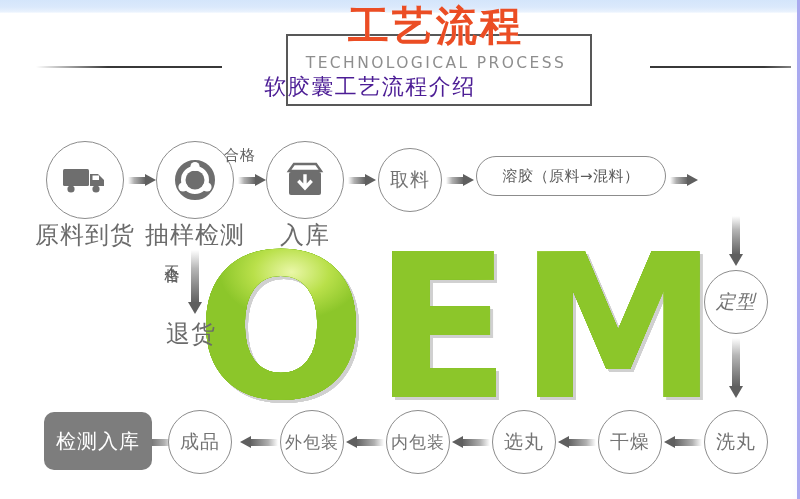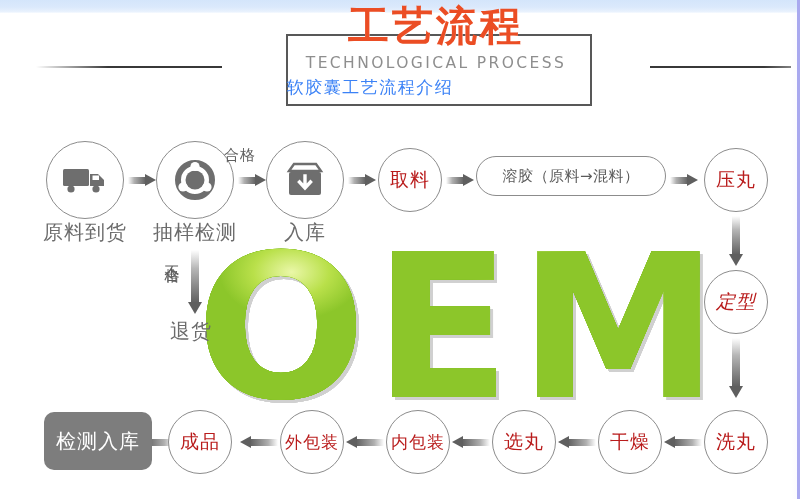--- a/index.html
+++ b/index.html
@@ -44,22 +44,22 @@
     color:#eb4d24;letter-spacing:3px;
     text-shadow:0 1px 0 rgba(255,255,255,.9);
   }
   .title-en{
     position:absolute;left:0;top:40px;width:800px;text-align:center;
     font-size:15.5px;line-height:18px;letter-spacing:2.4px;
     color:#8e8e8e;
   }
   .title-sub{
     position:absolute;left:0;top:62px;width:668px;text-align:center;
-    font-size:17px;line-height:22px;letter-spacing:1.5px;
-    color:#3b82f6;
+    font-size:22px;line-height:22px;letter-spacing:1.5px;
+    color:#4c1d95;
   }
   
   .mask-l{position:absolute;left:186px;top:46px;width:64px;height:14px;background:#fff;}
   .mask-r{position:absolute;left:552px;top:46px;width:62px;height:14px;background:#fff;}
 
   
   .oem{
     position:absolute;left:196px;top:228px;
     font-size:200px;line-height:200px;font-weight:bold;
     letter-spacing:8px;
@@ -75,42 +75,42 @@
     filter:drop-shadow(3px 3px 0 rgba(170,170,170,.55));
     white-space:nowrap;
   }
 
   
   .node{
     position:absolute;box-sizing:border-box;
     border:1.6px solid #8c8c8c;border-radius:50%;
     background:#ffffff;
     display:flex;align-items:center;justify-content:center;
-    color:#b91c1c;font-size:19px;letter-spacing:1px;
+    color:#737373;font-size:19px;letter-spacing:1px;
     z-index:4;
   }
   .node.icon{background:#fff;}
   .pill{
     position:absolute;box-sizing:border-box;
     border:1.6px solid #8c8c8c;border-radius:24px;
     background:#ffffff;
     display:flex;align-items:center;justify-content:center;
     color:#5a5a5a;font-size:15px;letter-spacing:.5px;
     z-index:4;
   }
   .dark-box{
     position:absolute;box-sizing:border-box;
     background:#7d7d7d;border-radius:10px;
     display:flex;align-items:center;justify-content:center;
     color:#ffffff;font-size:20px;letter-spacing:1px;
     z-index:5;
   }
   .caption{
     position:absolute;text-align:center;
-    color:#6b6b6b;font-size:20px;letter-spacing:1px;
+    color:#6b6b6b;font-size:24px;letter-spacing:1px;
     z-index:6;white-space:nowrap;
   }
   .small-label{
     position:absolute;color:#5f5f5f;font-size:15px;letter-spacing:1px;
     z-index:6;white-space:nowrap;
   }
   .vlabel{
     position:absolute;color:#5f5f5f;font-size:15px;letter-spacing:1px;
     writing-mode:vertical-rl;text-orientation:upright;
     z-index:6;white-space:nowrap;
@@ -224,21 +224,20 @@
       <div class="head"></div>
     </div>
 
   <div class="pill" style="left:476px;top:156px;width:190px;height:40px;">溶胶（原料→混料）</div>
 
   <div class="arrow-r" style="left:670px;top:174px;width:28px;">
       <div class="shaft"></div>
       <div class="head"></div>
     </div>
 
-  <div class="node" style="left:704px;top:148px;width:64px;height:64px;">压丸</div>
 
   <div class="arrow-d" style="left:729px;top:216px;width:14px;height:50px;">
       <div class="shaft"></div>
       <div class="head"></div>
     </div>
 
   <div class="node" style="left:704px;top:270px;width:64px;height:64px;font-style:italic;">定型</div>
 
   <div class="arrow-d" style="left:729px;top:338px;width:14px;height:60px;">
       <div class="shaft"></div>

